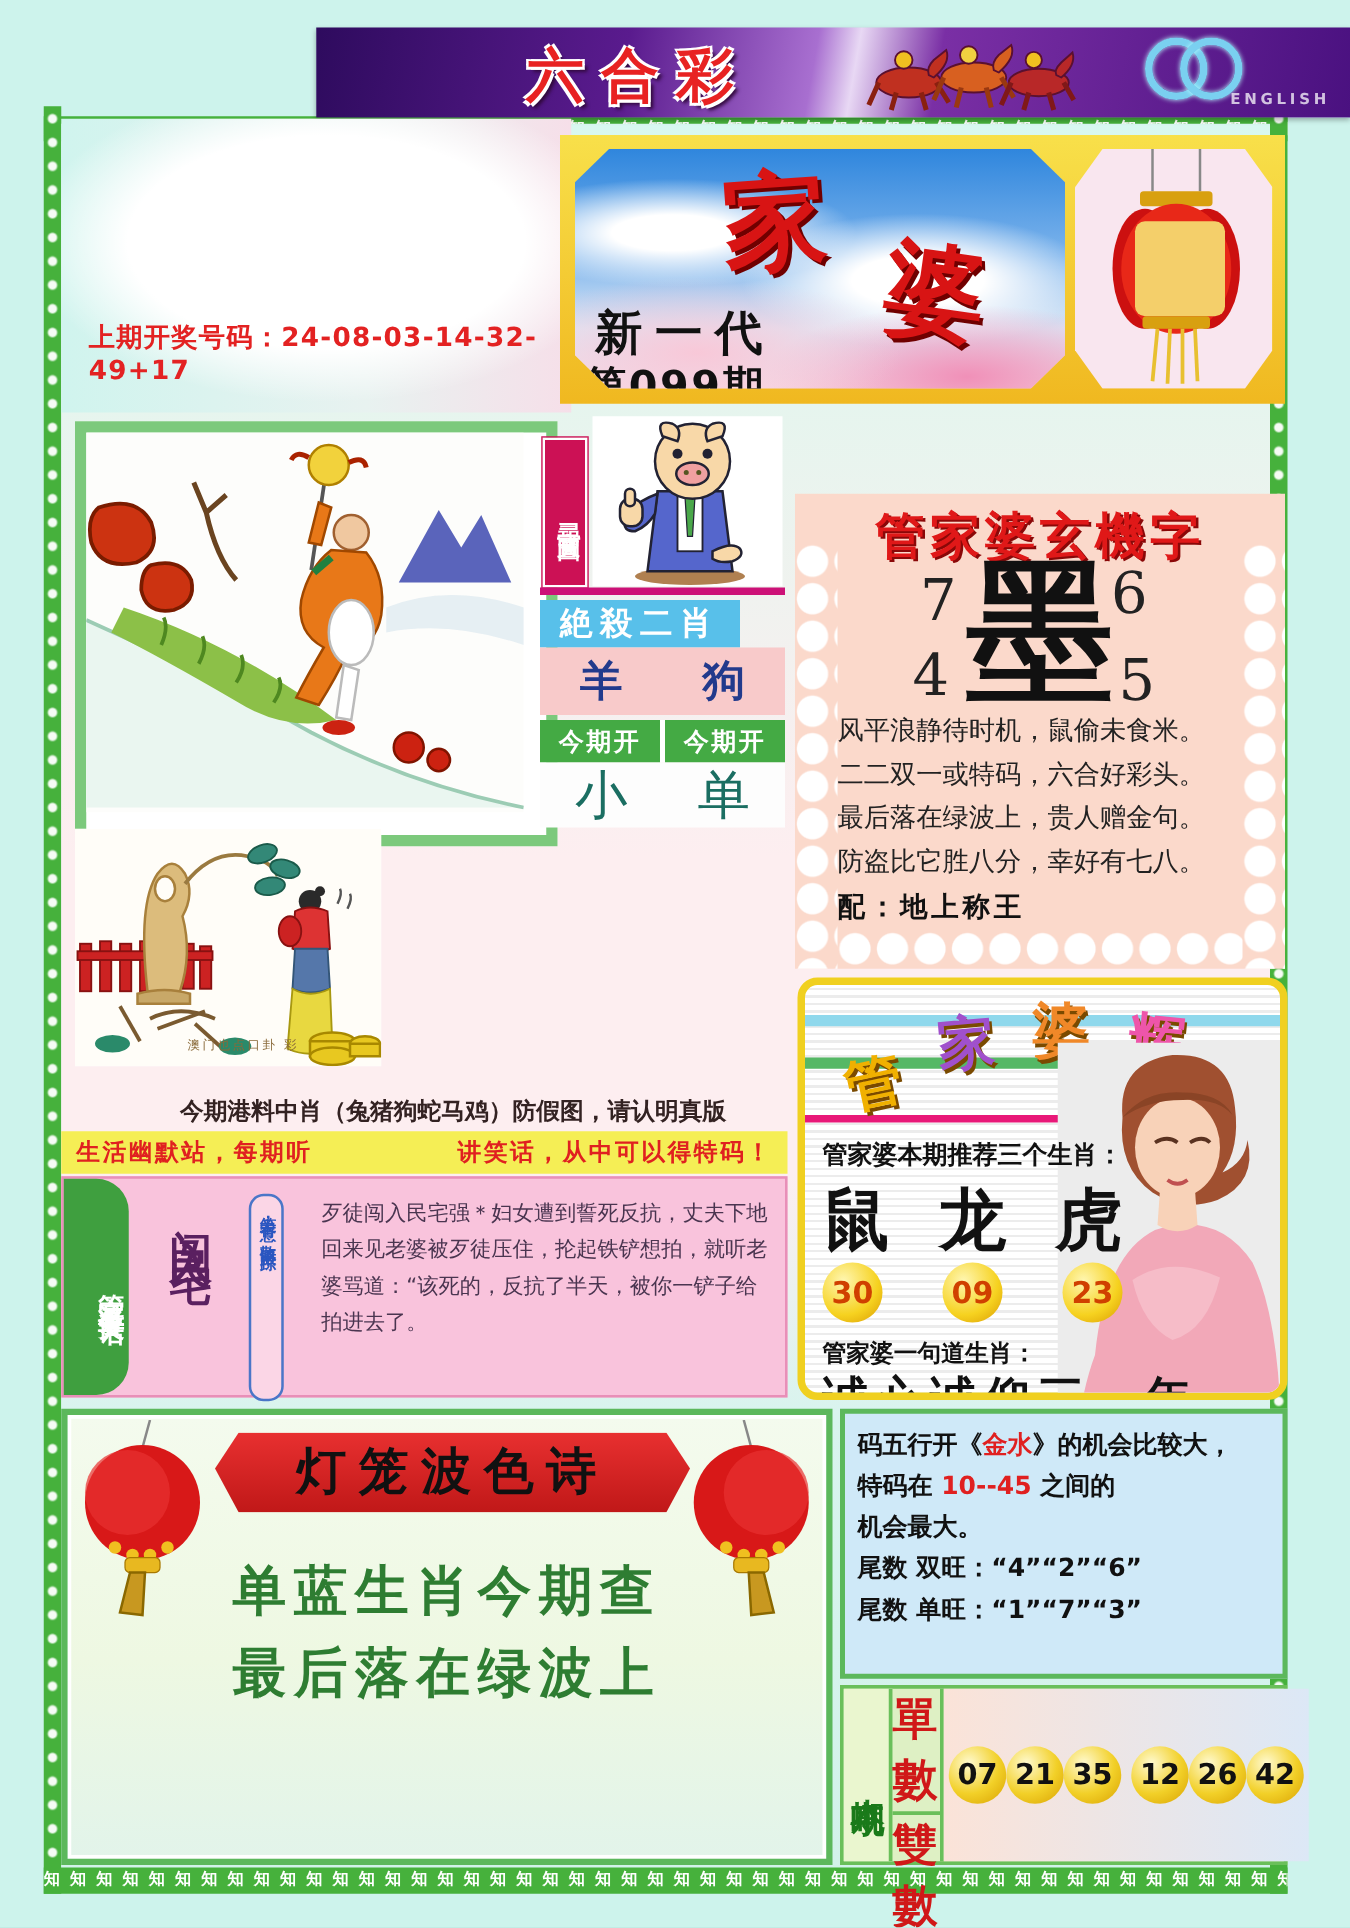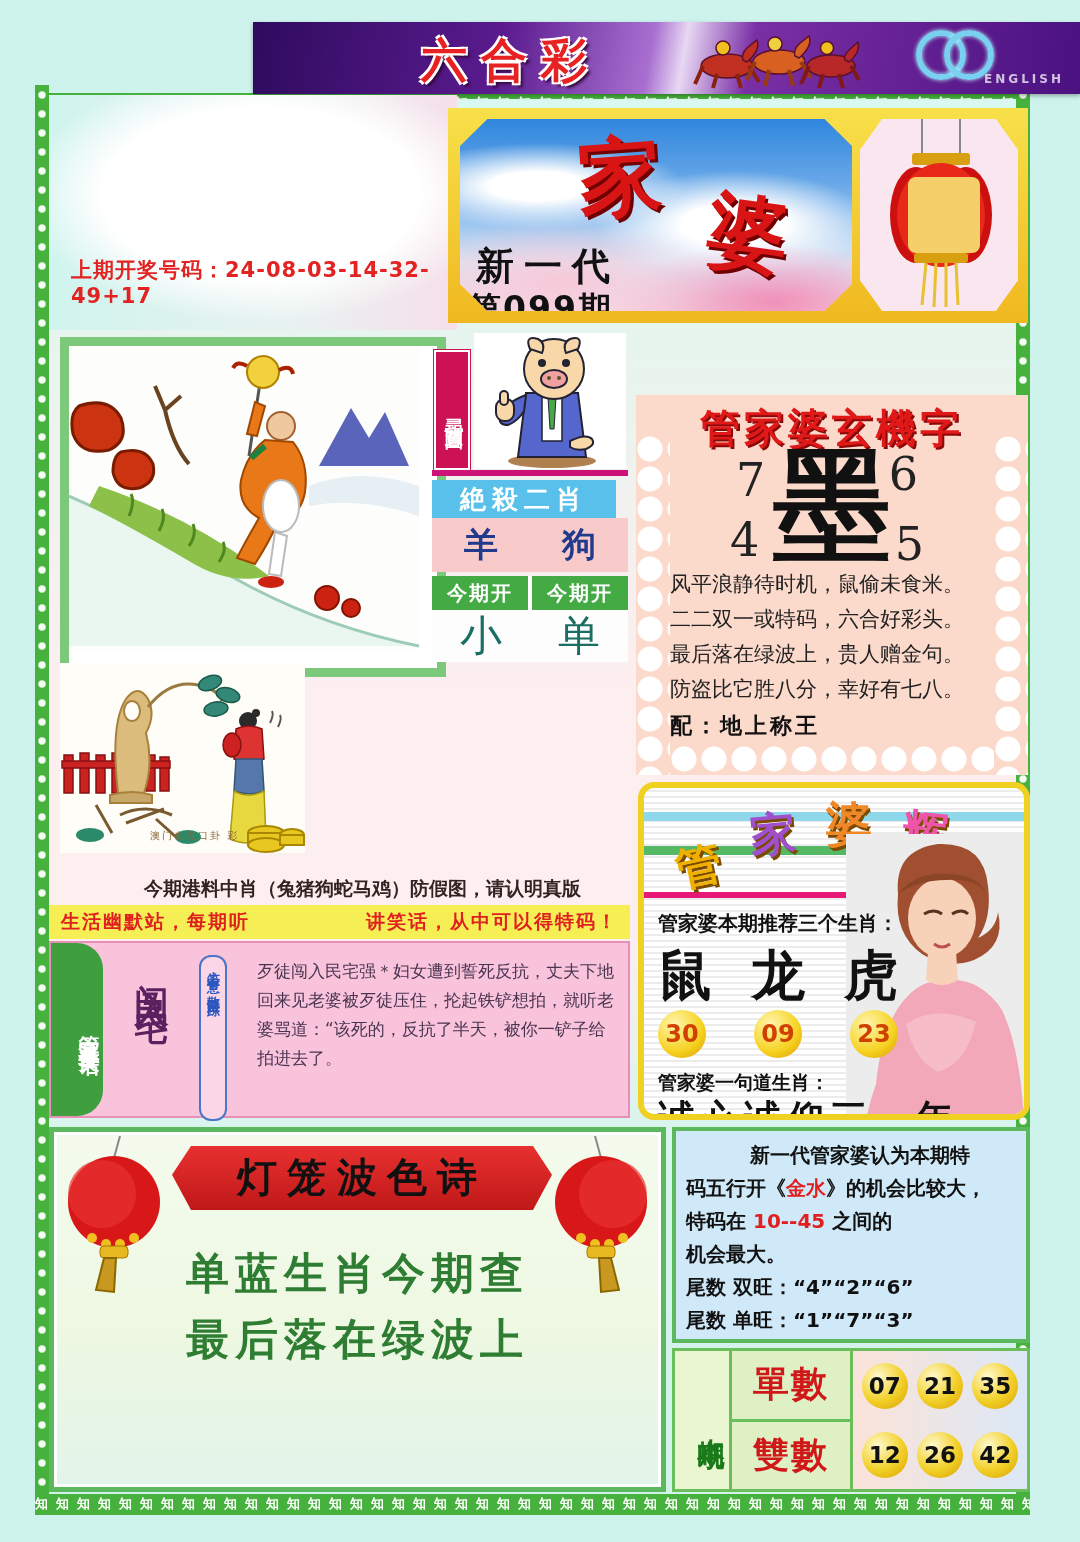--- a/index.html
+++ b/index.html
@@ -57,21 +57,21 @@
   .illus1{left:60px;top:337px;width:368px;height:322px;background:#fff;border:9px solid #7cc97c;}
   .illus2{left:60px;top:663px;width:245px;height:190px;background:#fff;}
   .watermark{left:90px;top:166px;font-size:10px;color:#8a6a3a;letter-spacing:2px;filter:blur(.4px);}
 
   
   .treasure{left:434px;top:350px;width:32px;height:110px;background:#cc1155;color:#fff;
     writing-mode:vertical-rl;text-orientation:upright;font-size:19px;font-weight:bold;
     text-align:center;letter-spacing:7px;padding-top:6px;border:2px solid #fff;outline:1px solid #cc1155;}
   .pigbox{left:474px;top:333px;width:152px;height:136px;background:#fff;}
   .magline{left:432px;top:470px;width:196px;height:6px;background:#cc1177;}
-  .killhdr{left:432px;top:480px;width:184px;height:38px;background:#58c0ea;color:#fff;
+  .killhdr{left:432px;top:480px;width:160px;height:38px;background:#58c0ea;color:#fff;
     font-size:26px;font-weight:bold;text-align:center;line-height:38px;letter-spacing:6px;}
   .killanimals{left:432px;top:518px;width:196px;height:54px;background:#f8caca;color:#223a8c;
     font-size:34px;font-weight:bold;display:flex;justify-content:space-around;align-items:center;}
   .killh2{left:432px;top:576px;width:196px;height:34px;display:flex;gap:4px;background:#fff;}
   .killh2 div{flex:1;background:#44aa44;color:#fff;font-size:20px;font-weight:bold;
     text-align:center;line-height:34px;letter-spacing:2px;}
   .killvals{left:432px;top:610px;width:196px;height:52px;background:#fdfdfd;display:flex;}
   .killvals div{flex:1;color:#1b6e62;font-size:42px;text-align:center;line-height:52px;}
 
   
@@ -147,21 +147,21 @@
 
   
   .btable{left:672px;top:1348px;width:358px;height:144px;background:#def0c4;border:3px solid #6abf5a;
     box-sizing:border-box;display:flex;}
   .bt-corner{width:54px;border-right:3px solid #6abf5a;color:#1a7a1a;font-size:27px;font-weight:bold;
     writing-mode:vertical-rl;text-orientation:upright;text-align:center;letter-spacing:2px;background:#eaf6cf;}
   .bt-mid{width:118px;display:flex;flex-direction:column;border-right:3px solid #6abf5a;}
   .bt-mid div{flex:1;display:flex;align-items:center;justify-content:center;
     color:#d01818;font-size:36px;font-weight:bold;letter-spacing:2px;}
   .bt-mid div:first-child{border-bottom:3px solid #6abf5a;}
-  .bt-balls{flex:1;display:flex;flex-direction:column;background:linear-gradient(90deg,#fbe3d8,#dce8f6);}
+  .bt-balls{flex:1;display:flex;flex-direction:row;background:linear-gradient(90deg,#fbe3d8,#dce8f6);}
   .bt-row{flex:1;display:flex;align-items:center;justify-content:space-around;padding:0 4px;}
   .ball-n{width:46px;height:46px;border-radius:50%;
     background:radial-gradient(circle at 35% 30%,#fffad0,#f2d028 55%,#d8a000);
     color:#111;font-size:23px;font-weight:bold;text-align:center;line-height:46px;}
 </style>
 </head>
 <body>
 
 <div class="page">
 
@@ -433,21 +433,20 @@
       <path d="M62 122 L70 154 L52 156 L50 122 Z" fill="#c89820" stroke="#8a6800" stroke-width="2"></path>
     </svg>
     <div class="abs ribbon">灯笼波色诗</div>
     <div class="abs poem-lines">
       <div>单蓝生肖今期查</div>
       <div>最后落在绿波上</div>
     </div>
   </div>
 
   <div class="abs fore">
-    <span class="ind">新一代管家婆认为本期特</span>
     <span><span>码五行开《</span><span class="red">金水</span><span>》的机会比较大，</span></span><br>
     <span><span>特码在 </span><span class="red">10--45</span><span> 之间的</span></span><br>
     <span>机会最大。</span><br>
     <span><span>尾数 双旺：</span><span>“4”“2”“6”</span></span><br>
     <span><span>尾数 单旺：</span><span>“1”“7”“3”</span></span>
   </div>
 
   <div class="abs btable">
     <div class="bt-corner">本期吼</div>
     <div class="bt-mid">

